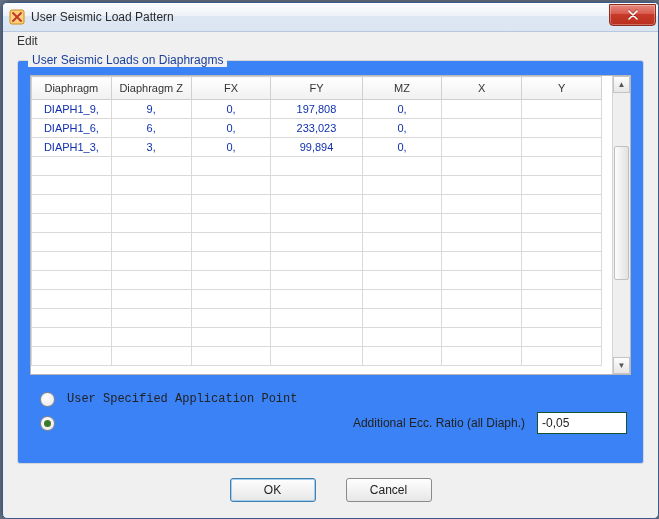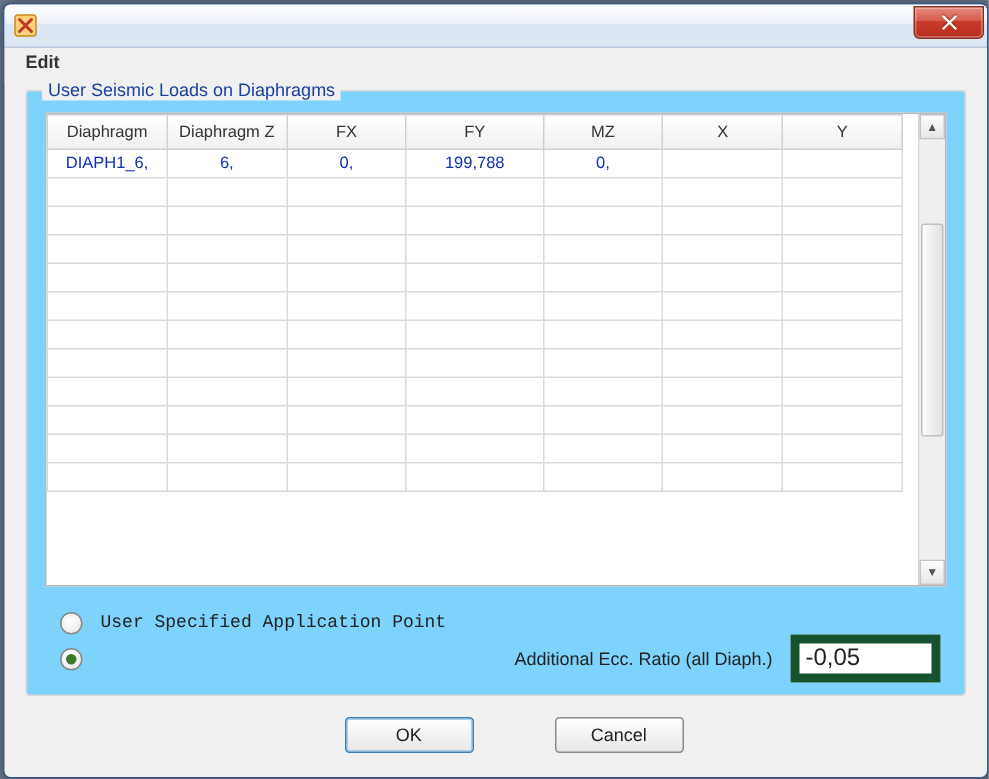--- a/index.html
+++ b/index.html
@@ -56,37 +56,37 @@
   }
   .titlebar .close-btn svg { filter: drop-shadow(0 -1px 0 rgba(0,0,0,0.3)); }
 
   
   .menubar {
     height: 20px;
     padding: 2px 8px;
     color: #333;
     background: #f0f0f0;
   }
-  .menubar span { padding: 14px 6px; font-weight: bold; }
+  .menubar span { padding: 14px 6px; }
 
   
   .client {
     flex: 1;
     padding: 4px 14px 12px 14px;
     display: flex;
     flex-direction: column;
   }
 
   
   .groupbox {
     border: 1px solid #d6d6d6;
     border-radius: 3px;
-    padding: 14px 12px 12px 12px;
+    padding: 14px 12px 28px 12px;
     position: relative;
-    background: #7dd3fc;
+    background: #3b82f6;
     flex: 1;
     display: flex;
     flex-direction: column;
   }
   .groupbox > .legend {
     position: absolute;
     top: -8px;
     left: 10px;
     background: #f0f0f0;
     padding: 0 4px;
@@ -195,63 +195,63 @@
   .opt-row label { color: #222; font-family: Liberation Mono, monospace; }
   .opt-row .ecc-label {
     margin-left: auto;
     margin-right: 12px;
     color: #222;
     text-align: right;
   }
   .opt-row input.ecc {
     width: 80px;
     height: 18px;
-    border: 6px solid #14532d;
+    border: 1px solid #14532d;
     padding: 1px 4px;
     font-family: inherit;
-    font-size: 16px;
+    font-size: 12px;
     color: #222;
     background: #fff;
   }
 
   
   .btn-row {
     display: flex;
     justify-content: center;
     gap: 30px;
     padding: 14px 0 4px 0;
   }
   button.std {
     min-width: 86px;
     height: 24px;
     border: 1px solid #8a8a8a;
     border-radius: 3px;
     background: linear-gradient(to bottom,#fefefe,#e7e7e7);
     font-family: inherit;
     font-size: 12px;
     color: #222;
-    margin-left: 24px;
   }
   button.std.default {
     border: 1px solid #3c7fb1;
     box-shadow: 0 0 0 1px #a6cdea inset;
   }
 </style>
 </head>
 <body>
 
 <div class="window">
 
   <div class="titlebar">
     <span class="app-icon">
       <svg width="16" height="16" viewBox="0 0 16 16">
         <rect x="1" y="1" width="14" height="14" rx="2" fill="#ffd27a" stroke="#c98a1e"></rect>
         <path d="M4 4 L12 12 M12 4 L4 12" stroke="#c0392b" stroke-width="2" stroke-linecap="round"></path>
       </svg>
     </span>
+    <span class="title-text">User Seismic Load Pattern</span>
     <div class="close-btn">
       <svg width="10" height="10" viewBox="0 0 10 10">
         <path d="M1 1 L9 9 M9 1 L1 9" stroke="#fff" stroke-width="1.6" stroke-linecap="round"></path>
       </svg>
     </div>
   </div>
 
   <div class="menubar">
     <span>Edit</span>
   </div>
@@ -279,25 +279,43 @@
                 <th>Diaphragm Z</th>
                 <th>FX</th>
                 <th>FY</th>
                 <th>MZ</th>
                 <th>X</th>
                 <th>Y</th>
               </tr>
             </thead>
             <tbody id="grid-body">
 
+            <tr>
+                  <td>DIAPH1_9,</td>
+                  <td>9,</td>
+                  <td>0,</td>
+                  <td>197,808</td>
+                  <td>0,</td>
+                  <td></td>
+                  <td></td>
+                </tr>
                 <tr>
                   <td>DIAPH1_6,</td>
                   <td>6,</td>
                   <td>0,</td>
-                  <td>199,788</td>
+                  <td>233,023</td>
+                  <td>0,</td>
+                  <td></td>
+                  <td></td>
+                </tr>
+                <tr>
+                  <td>DIAPH1_3,</td>
+                  <td>3,</td>
+                  <td>0,</td>
+                  <td>99,894</td>
                   <td>0,</td>
                   <td></td>
                   <td></td>
                 </tr>
                 <tr class="empty">
                   <td></td>
                   <td></td>
                   <td></td>
                   <td></td>
                   <td></td>

